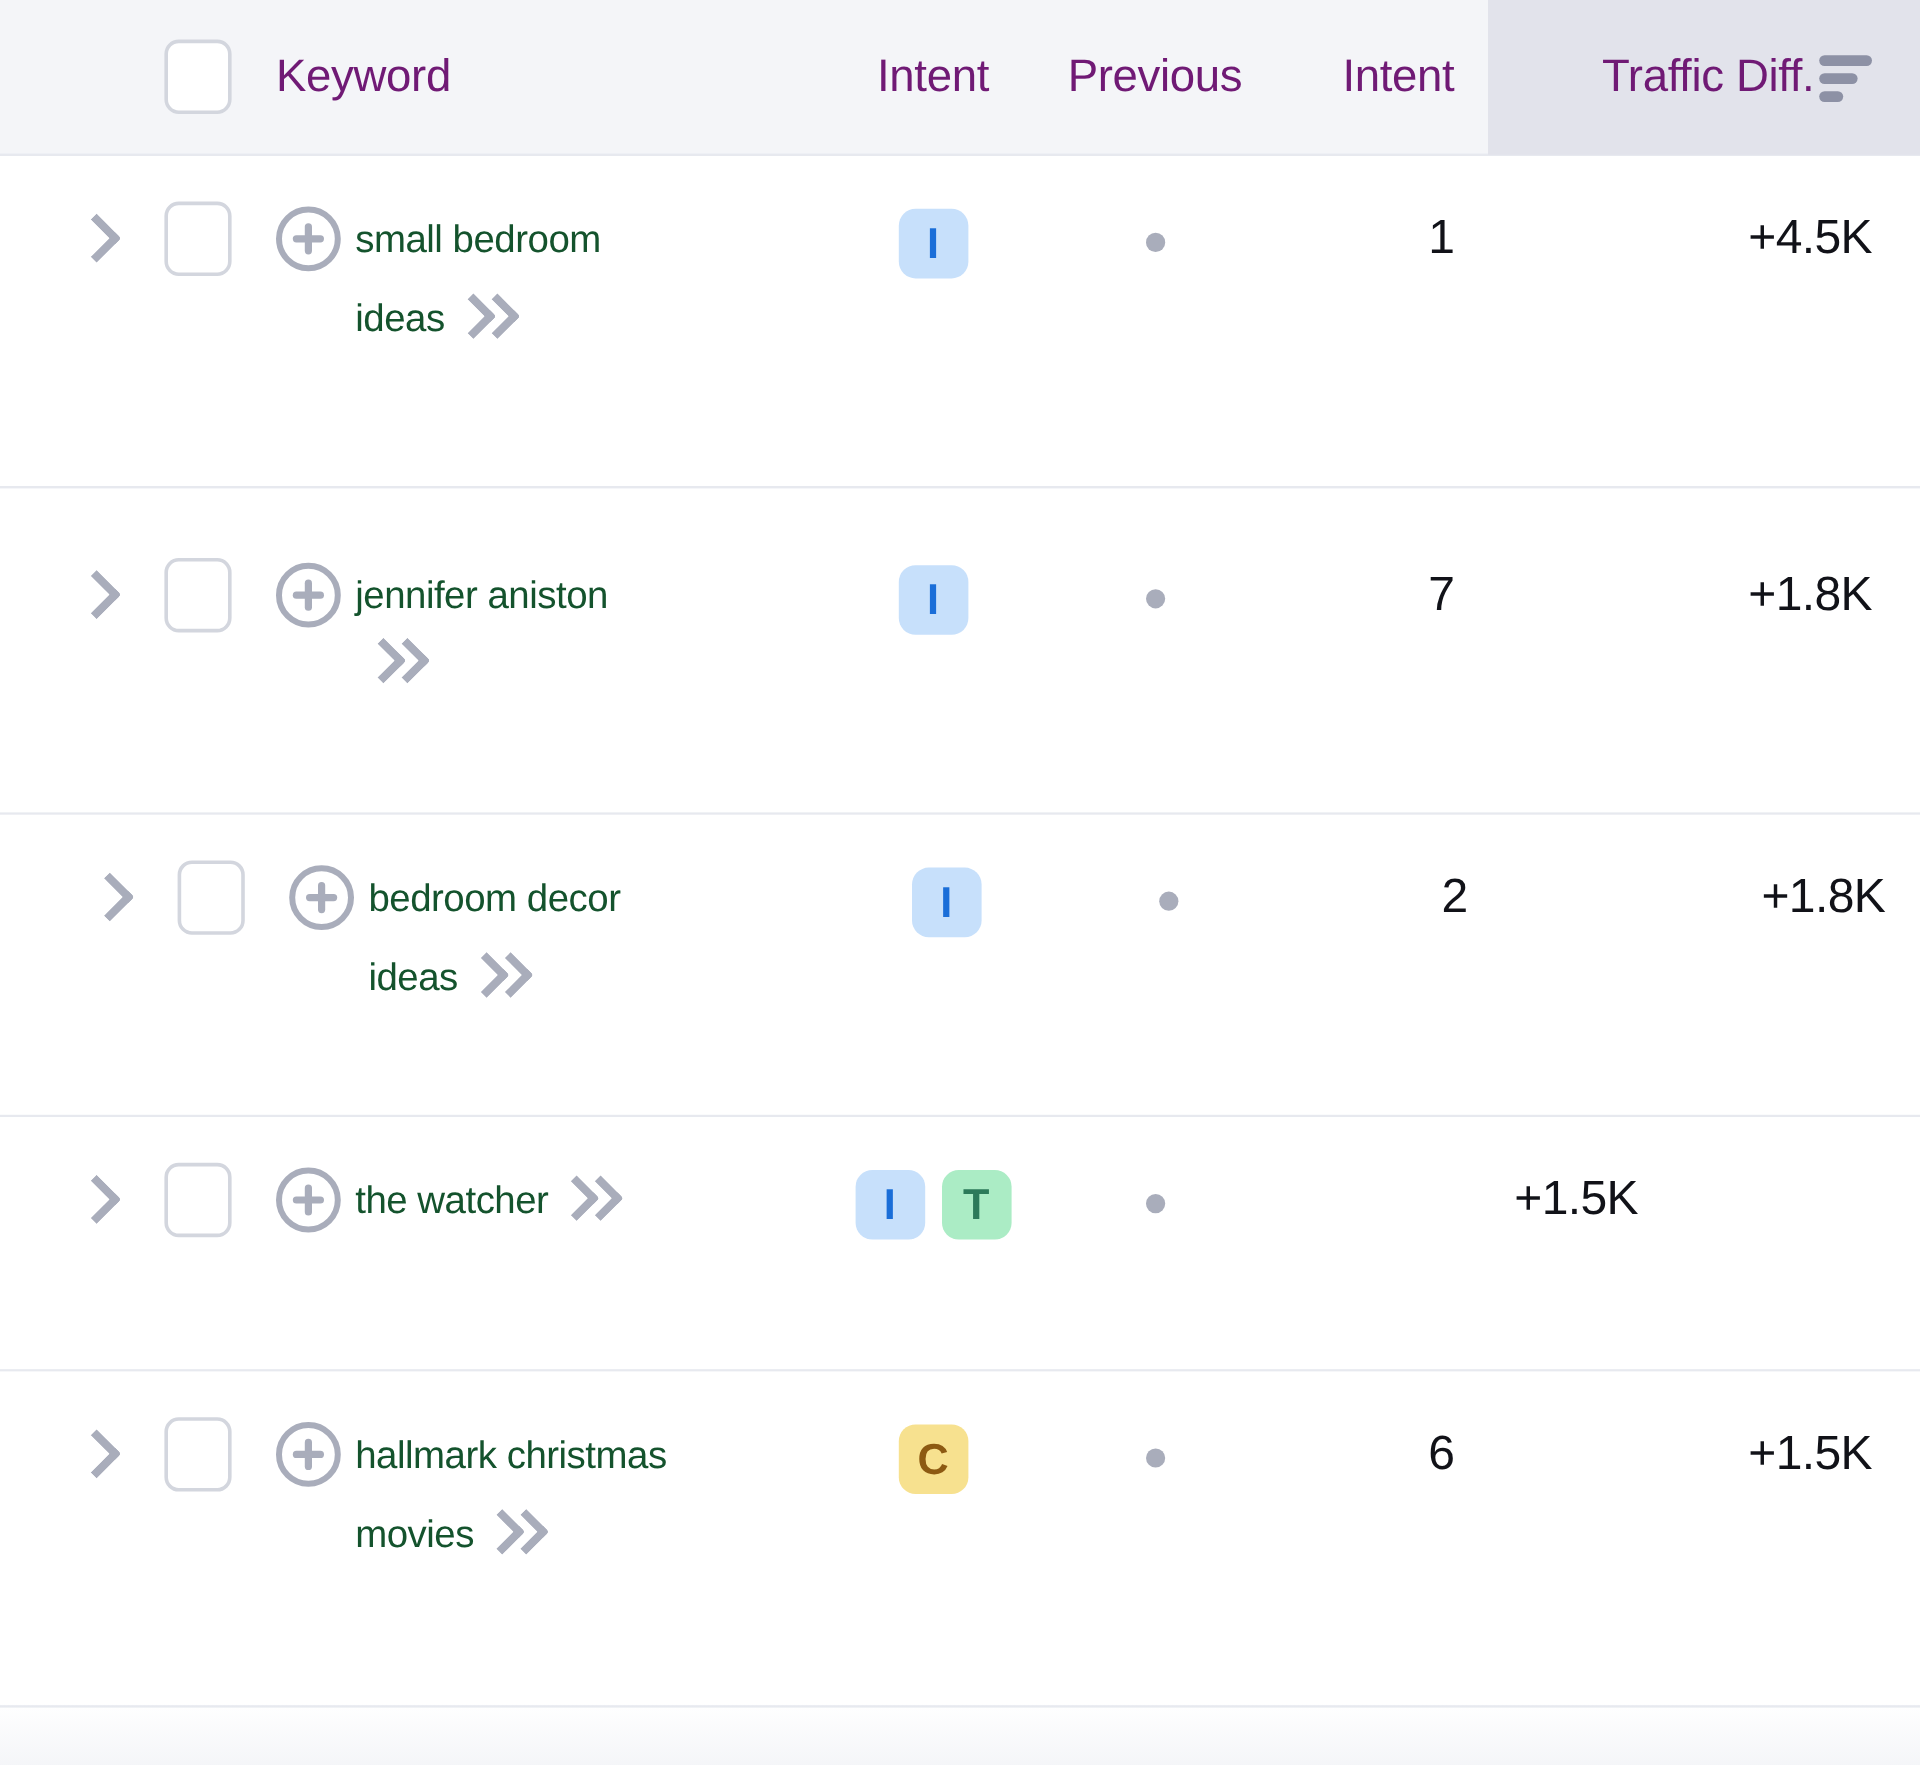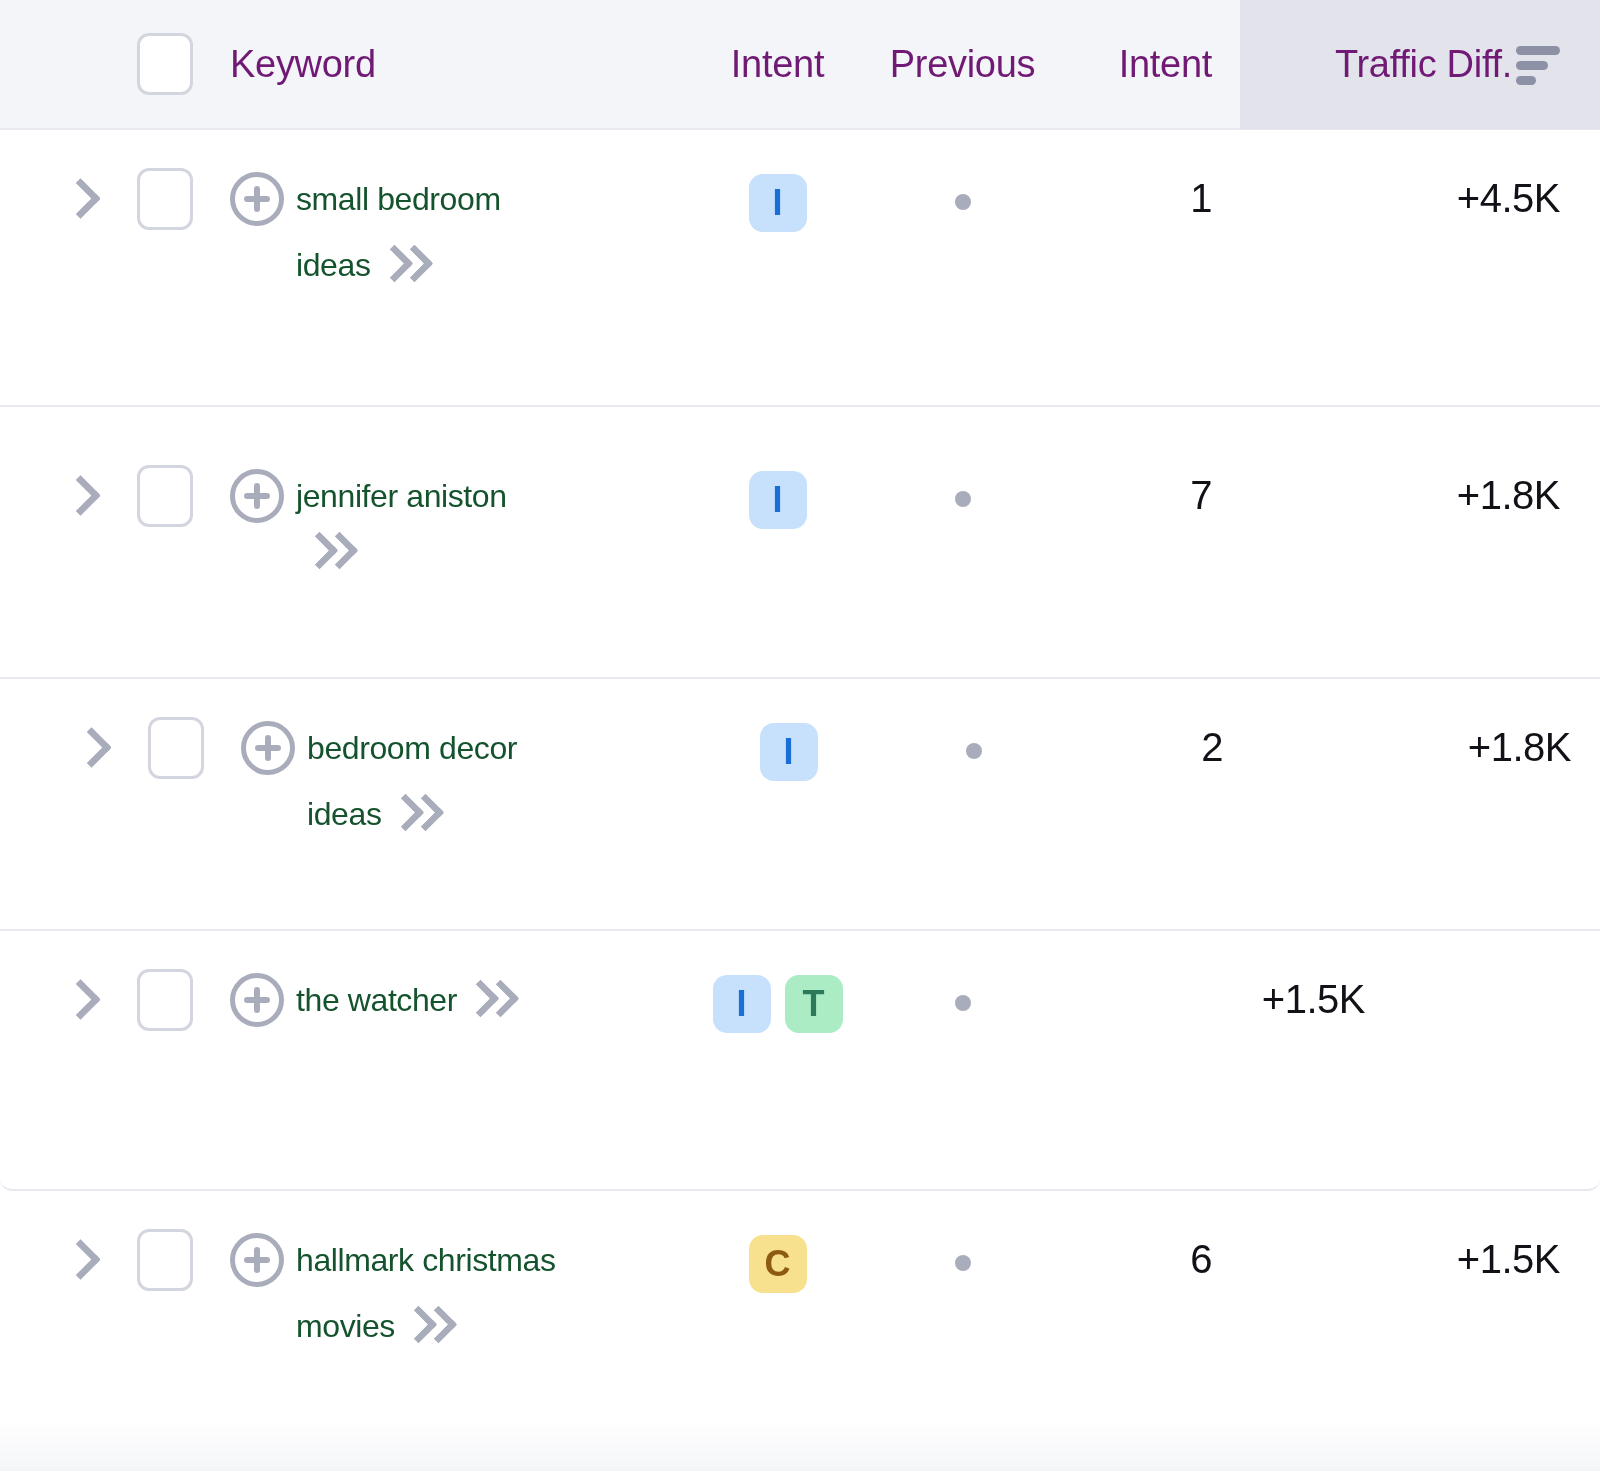--- a/index.html
+++ b/index.html
@@ -223,21 +223,21 @@
     color: #111218;
     letter-spacing: -0.5px;
     padding-top: 10px;
     white-space: nowrap;
   }
 
   
   .trow.r1 { height: 277px; }
   .trow.r2 { height: 252px; margin-top: 20px; }
   .trow.r3 { height: 252px; padding-left: 11px; }
-  .trow.r4 { height: 260px; border-radius: 12px; }
+  .trow.r4 { height: 212px; }
   .trow.r5 { height: 280px; }
 
   
   .bottom-fade {
     position: absolute;
     left: 0;
     right: 0;
     bottom: 0;
     height: 52px;
     background: linear-gradient(to bottom, rgba(255,255,255,0) 0%, rgba(244,245,248,0.95) 100%);

